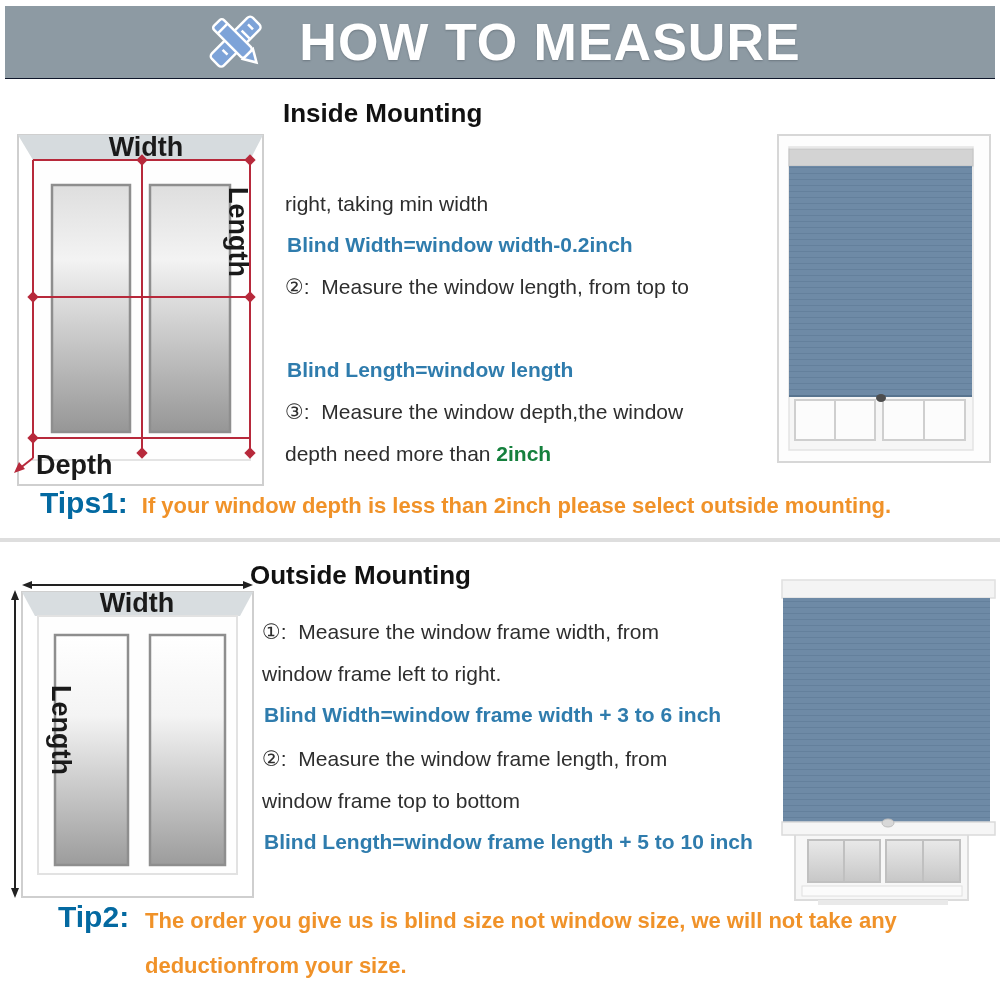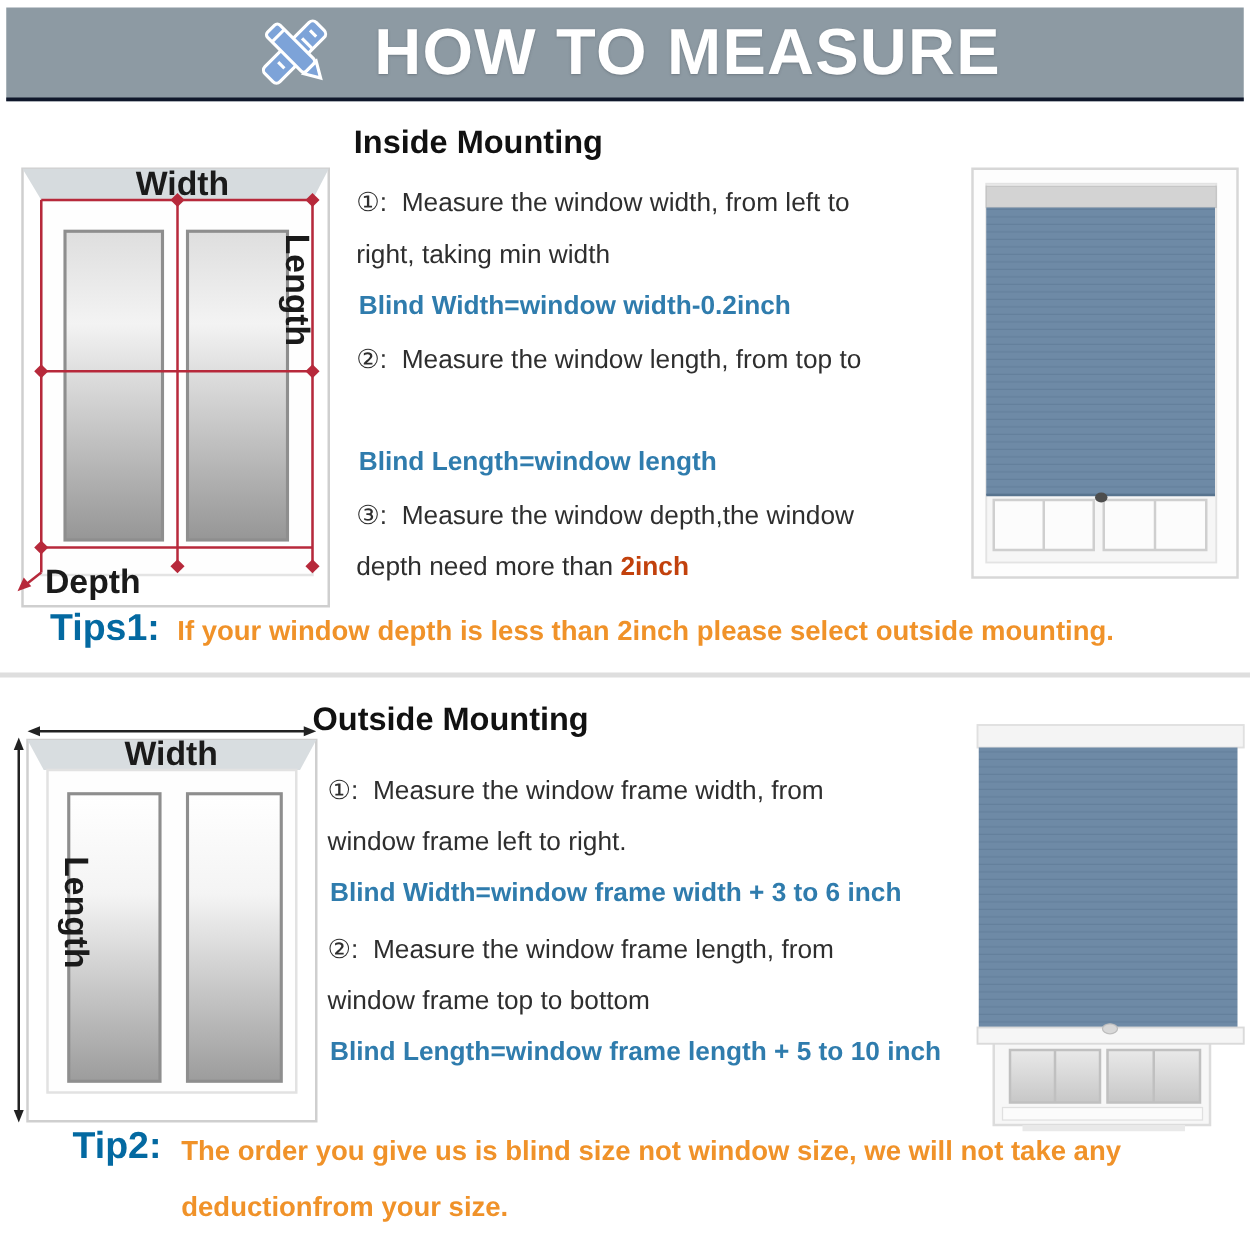--- a/index.html
+++ b/index.html
@@ -3,35 +3,35 @@
 <meta charset="utf-8">
 <style>
   html,body{margin:0;padding:0;background:#ffffff;}
   .page{
     position:relative;width:1000px;height:990px;overflow:hidden;background:#ffffff;
     font-family:"Liberation Sans","DejaVu Sans",sans-serif;color:#2a2a2a;
   }
   
   .header{
     position:absolute;left:5px;top:6px;right:5px;height:72px;
-    background:#8d9aa3;border-bottom:3px solid #0f172a;
+    background:#8d9aa3;border-bottom:1px solid #0f172a;
     display:flex;align-items:center;justify-content:center;gap:26px;
   }
   .header .title{
     font-size:52px;font-weight:700;color:#ffffff;letter-spacing:1px;
     text-shadow:0 1px 2px rgba(70,80,88,.45);
   }
   
   .abs{position:absolute;}
   .sec-heading{font-size:26px;font-weight:700;color:#111;text-align:left;}
   .tline{font-size:21px;color:#2e2e2e;white-space:pre-wrap;}
   .formula{font-size:21px;font-weight:700;white-space:pre-wrap;}
   .blue{color:#2f7cad;}
   .formula.blue, .blue.formula{color:#2f7cad;}
-  .hl{color:#c2410c;font-weight:700;}
+  .hl{color:#15803d;font-weight:700;}
   
   .tip-row{position:absolute;display:flex;align-items:baseline;gap:14px;}
   .tip-label{font-size:30px;font-weight:700;color:#0369a1;}
   .tip-text{font-size:22px;font-weight:700;color:#f09229;}
   .divider{position:absolute;left:0;width:1000px;height:4px;background:#dedede;}
   
   svg{display:block;}
   svg text{font-family:"Liberation Sans","DejaVu Sans",sans-serif;}
   .diagram-label{font-size:27px;font-weight:700;fill:#1a1a1a;}
 </style>
@@ -101,21 +101,20 @@
         <polygon points="14,353 25,349 19,342"></polygon>
       </g>
 
       <text class="diagram-label" x="146" y="36" text-anchor="middle">Width</text>
       <text class="diagram-label" x="229" y="112" text-anchor="middle" transform="rotate(90 229 112)">Length</text>
       <text class="diagram-label" x="36" y="354">Depth</text>
     </svg>
   </div>
 
   <div class="abs sec-heading" style="left:283px;top:98px;width:470px;">Inside Mounting</div>
-  <div class="abs tline" style="left:285px;top:150px;">①:  Measure the window width, from left to</div>
   <div class="abs tline" style="left:285px;top:192px;">right, taking min width</div>
   <div class="abs formula blue" style="left:287px;top:233px;">Blind Width=window width-0.2inch</div>
   <div class="abs tline" style="left:285px;top:275px;">②:  Measure the window length, from top to</div>
   <div class="abs formula blue" style="left:287px;top:358px;">Blind Length=window length</div>
   <div class="abs tline" style="left:285px;top:400px;">③:  Measure the window depth,the window</div>
   <div class="abs tline" style="left:285px;top:442px;"><span>depth need more than </span><span class="hl">2inch</span></div>
 
   <div class="abs" style="left:765px;top:120px;">
     <svg width="230" height="352" viewBox="0 0 230 352">
       <defs>

